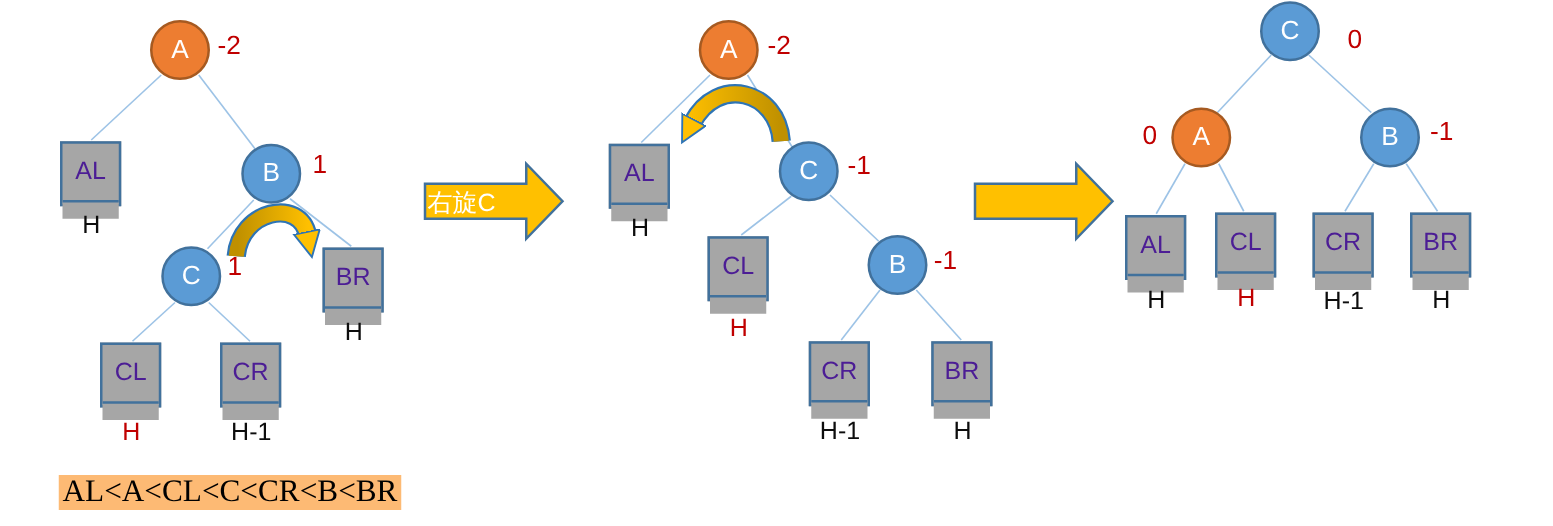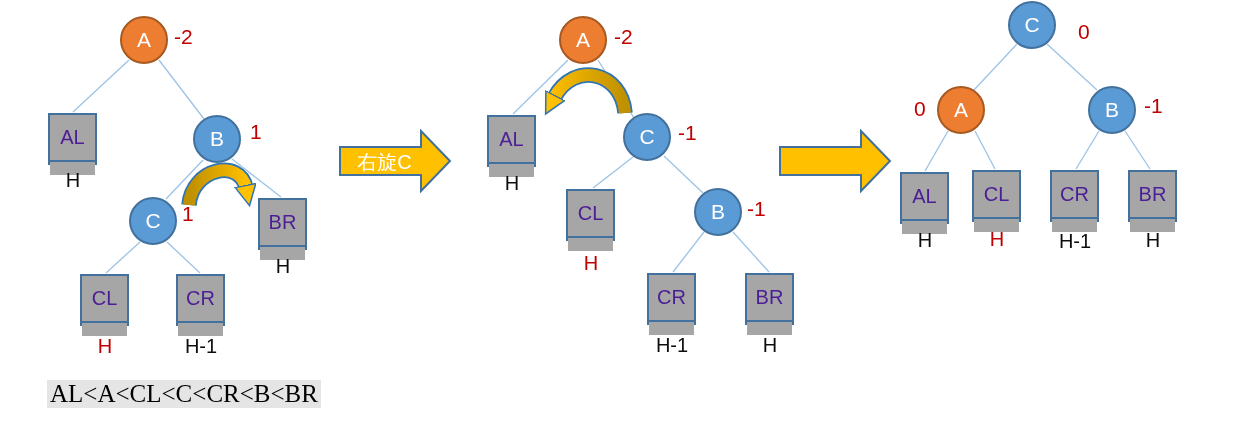--- a/index.html
+++ b/index.html
@@ -11,22 +11,22 @@
   .node.orange{background:#ED7D31;border:2px solid #A65A21;}
   .node.blue{background:#5B9BD5;border:2px solid #41719C;}
   .bf{position:absolute;color:#C00000;font-size:21px;line-height:22px;white-space:nowrap;}
   .leaf{position:absolute;width:49px;height:52px;background:#A6A6A6;border:2px solid #41719C;
         box-sizing:border-box;}
   .leaf .lbl{height:45px;display:flex;align-items:center;justify-content:center;
              color:#4c1d95;font-size:20px;}
   .leaf .strip{border-top:2px solid #41719C;height:13px;background:#A6A6A6;}
   .hlab{position:absolute;width:52px;text-align:center;font-size:20px;color:#0d0d0d;white-space:nowrap;}
   .hlab.red{color:#C00000;}
-  .arrow-label{position:absolute;width:85px;text-align:center;color:#fff;font-size:20px;}
-  .formula{position:absolute;left:47px;top:380px;background:#e5e5e5;color:#000;
+  .arrow-label{position:absolute;width:85px;text-align:left;color:#fff;font-size:20px;}
+  .formula{position:absolute;left:47px;top:380px;background:#fdba74;color:#000;
            font-family:"Liberation Serif",serif;font-size:25px;line-height:28px;padding:0 3px;}
 </style>
 </head>
 <body>
 
 <div id="stage">
 
   <svg id="wires" width="1242" height="421" viewBox="0 0 1242 421" xmlns="http://www.w3.org/2000/svg">
     <defs>
       <linearGradient id="gold1" gradientUnits="userSpaceOnUse" x1="190" y1="0" x2="247" y2="0">

